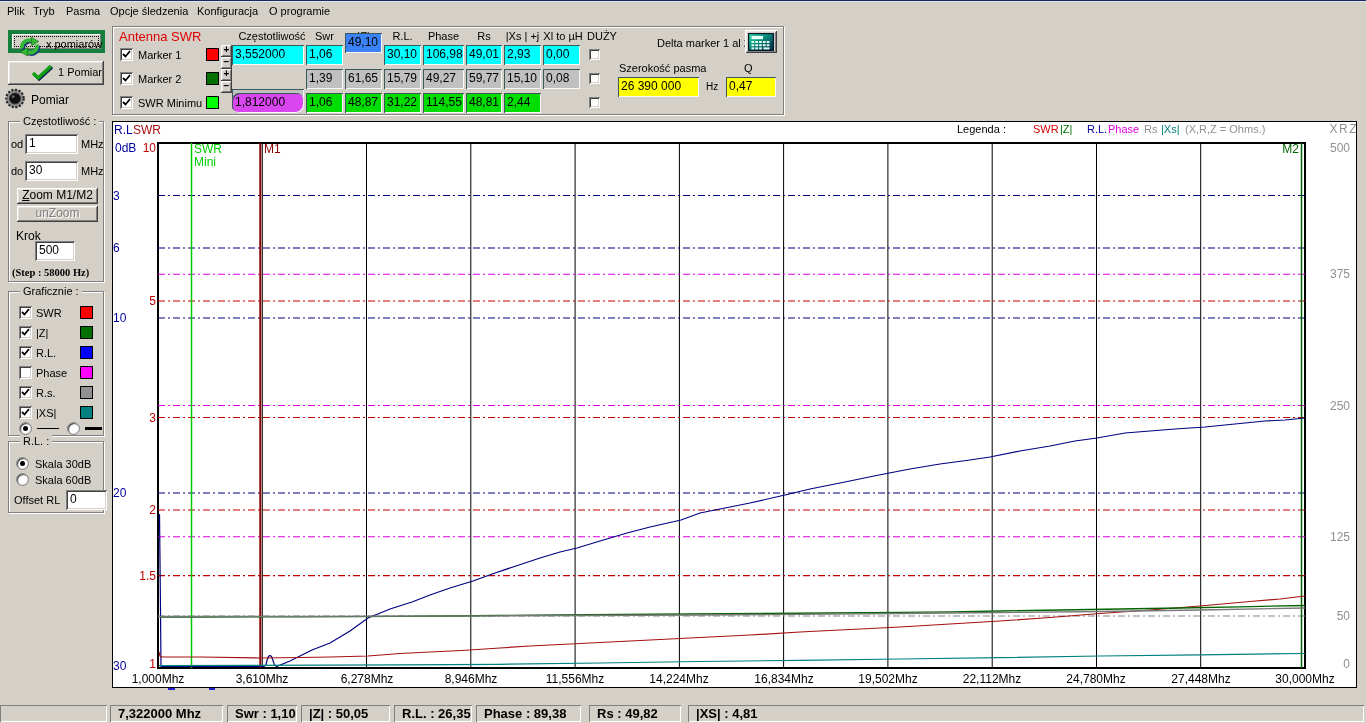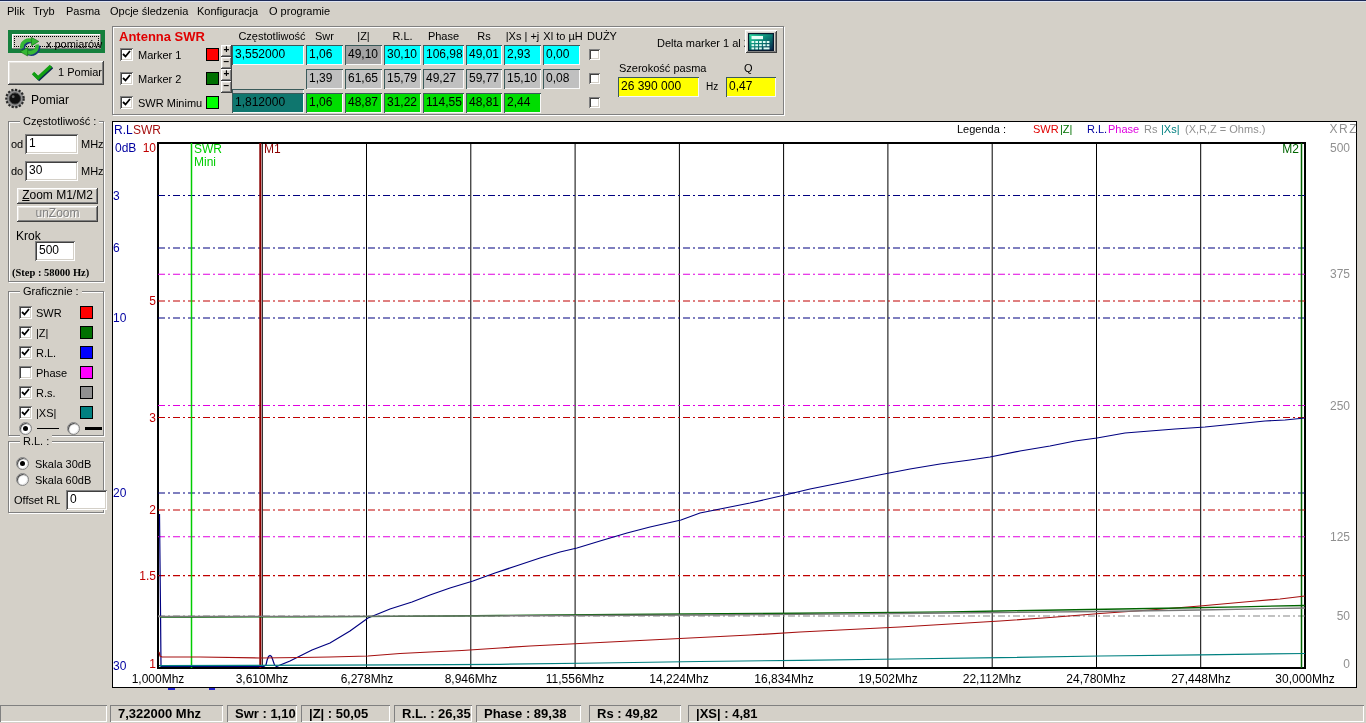--- a/index.html
+++ b/index.html
@@ -125,21 +125,21 @@
   <div class="gb-label" style="left:11px;">R.L. :</div>
   <div class="radio on" style="left:7px;top:15px;"></div>
   <div class="abs" style="left:26px;top:16px;">Skala 30dB</div>
   <div class="radio" style="left:7px;top:31px;"></div>
   <div class="abs" style="left:26px;top:32px;">Skala 60dB</div>
   <div class="abs" style="left:5px;top:52px;">Offset RL</div>
   <div class="abs sunk" style="left:57px;top:48px;width:41px;height:20px;background:#fff;font-size:12px;line-height:19px;padding-left:4px;">0</div>
 </div>
 
 <div class="abs etched" style="left:112px;top:26px;width:672px;height:89px;"></div>
-<div class="abs" style="left:119px;top:29px;font-size:13px;font-weight:bold;color:#e00000;">Antenna SWR</div>
+<div class="abs" style="left:119px;top:29px;font-size:13px;font-weight:normal;color:#e00000;">Antenna SWR</div>
 
 <div class="abs" style="left:236px;top:30px;width:72px;text-align:center;">Częstotliwość</div>
 <div class="abs" style="left:306px;top:30px;width:37px;text-align:center;">Swr</div>
 <div class="abs" style="left:345px;top:30px;width:37px;text-align:center;">|Z|</div>
 <div class="abs" style="left:384px;top:30px;width:37px;text-align:center;">R.L.</div>
 <div class="abs" style="left:423px;top:30px;width:41px;text-align:center;">Phase</div>
 <div class="abs" style="left:466px;top:30px;width:36px;text-align:center;">Rs</div>
 <div class="abs" style="left:504px;top:30px;width:37px;text-align:center;">|Xs | +j</div>
 <div class="abs" style="left:541px;top:30px;width:44px;text-align:center;white-space:nowrap;">Xl to µH</div>
 <div class="abs" style="left:585px;top:30px;width:34px;text-align:center;">DUŻY</div>
@@ -148,21 +148,21 @@
     <svg width="9" height="9" viewBox="0 0 9 9">
       <path d="M1 4 L3.5 6.5 L8 1" fill="none" stroke="#000" stroke-width="1.8"></path>
     </svg>
   </div>
 <div class="abs" style="left:138px;top:49px;font-size:11px;">Marker 1</div>
 <div class="sq" style="left:206px;top:48px;background:#ff0000;"></div>
 <div class="abs btn" style="left:221px;top:45px;width:11px;height:12px;font-size:10px;line-height:10px;text-align:center;font-weight:bold;">+</div>
 <div class="abs btn" style="left:221px;top:57px;width:11px;height:12px;font-size:10px;line-height:9px;text-align:center;font-weight:bold;">−</div>
 <div class="cell" style="left:232px;top:45px;width:72px;background:#00ffff;">3,552000</div>
 <div class="cell" style="left:306px;top:45px;width:37px;background:#00ffff;">1,06</div>
-<div class="cell" style="left:345px;top:45px;width:37px;background:#a3a3a3;">49,10</div>
+<div class="cell" style="left:345px;top:33px;width:37px;background:#3b82f6;">49,10</div>
 <div class="cell" style="left:384px;top:45px;width:37px;background:#00ffff;">30,10</div>
 <div class="cell" style="left:423px;top:45px;width:41px;background:#00ffff;">106,98</div>
 <div class="cell" style="left:466px;top:45px;width:36px;background:#00ffff;">49,01</div>
 <div class="cell" style="left:504px;top:45px;width:37px;background:#00ffff;">2,93</div>
 <div class="cell" style="left:543px;top:45px;width:37px;background:#00ffff;">0,00</div>
 <div class="cb" style="left:589px;top:49px;width:11px;height:11px;"></div>
 <div class="cb" style="left:120px;top:72px;">
     <svg width="9" height="9" viewBox="0 0 9 9">
       <path d="M1 4 L3.5 6.5 L8 1" fill="none" stroke="#000" stroke-width="1.8"></path>
     </svg>
@@ -180,21 +180,21 @@
 <div class="cell" style="left:504px;top:69px;width:37px;background:#c0c0c0;">15,10</div>
 <div class="cell" style="left:543px;top:69px;width:37px;background:#c0c0c0;">0,08</div>
 <div class="cb" style="left:589px;top:73px;width:11px;height:11px;"></div>
 <div class="cb" style="left:120px;top:96px;">
     <svg width="9" height="9" viewBox="0 0 9 9">
       <path d="M1 4 L3.5 6.5 L8 1" fill="none" stroke="#000" stroke-width="1.8"></path>
     </svg>
   </div>
 <div class="abs" style="left:138px;top:97px;font-size:11px;">SWR Minimu</div>
 <div class="sq" style="left:206px;top:96px;background:#00ff00;"></div>
-<div class="cell" style="left:232px;top:93px;width:72px;background:#0f766e;">1,812000</div>
+<div class="cell" style="left:232px;top:93px;width:72px;background:#d946ef;border-radius:8px;">1,812000</div>
 <div class="cell" style="left:306px;top:93px;width:37px;background:#00dd00;">1,06</div>
 <div class="cell" style="left:345px;top:93px;width:37px;background:#00dd00;">48,87</div>
 <div class="cell" style="left:384px;top:93px;width:37px;background:#00dd00;">31,22</div>
 <div class="cell" style="left:423px;top:93px;width:41px;background:#00dd00;">114,55</div>
 <div class="cell" style="left:466px;top:93px;width:36px;background:#00dd00;">48,81</div>
 <div class="cell" style="left:504px;top:93px;width:37px;background:#00dd00;">2,44</div>
 <div class="cb" style="left:589px;top:97px;width:11px;height:11px;"></div>
 
 <div class="abs" style="left:632px;top:37px;padding-left:25px;">Delta marker 1 al 2</div>
 <div class="abs" style="left:745px;top:30px;width:32px;height:23px;background:#d4d0c8;box-shadow:inset 1px 1px 0 #fff,inset -1px -1px 0 #404040,inset 2px 2px 0 #e8e6e2,inset -2px -2px 0 #808080;">

